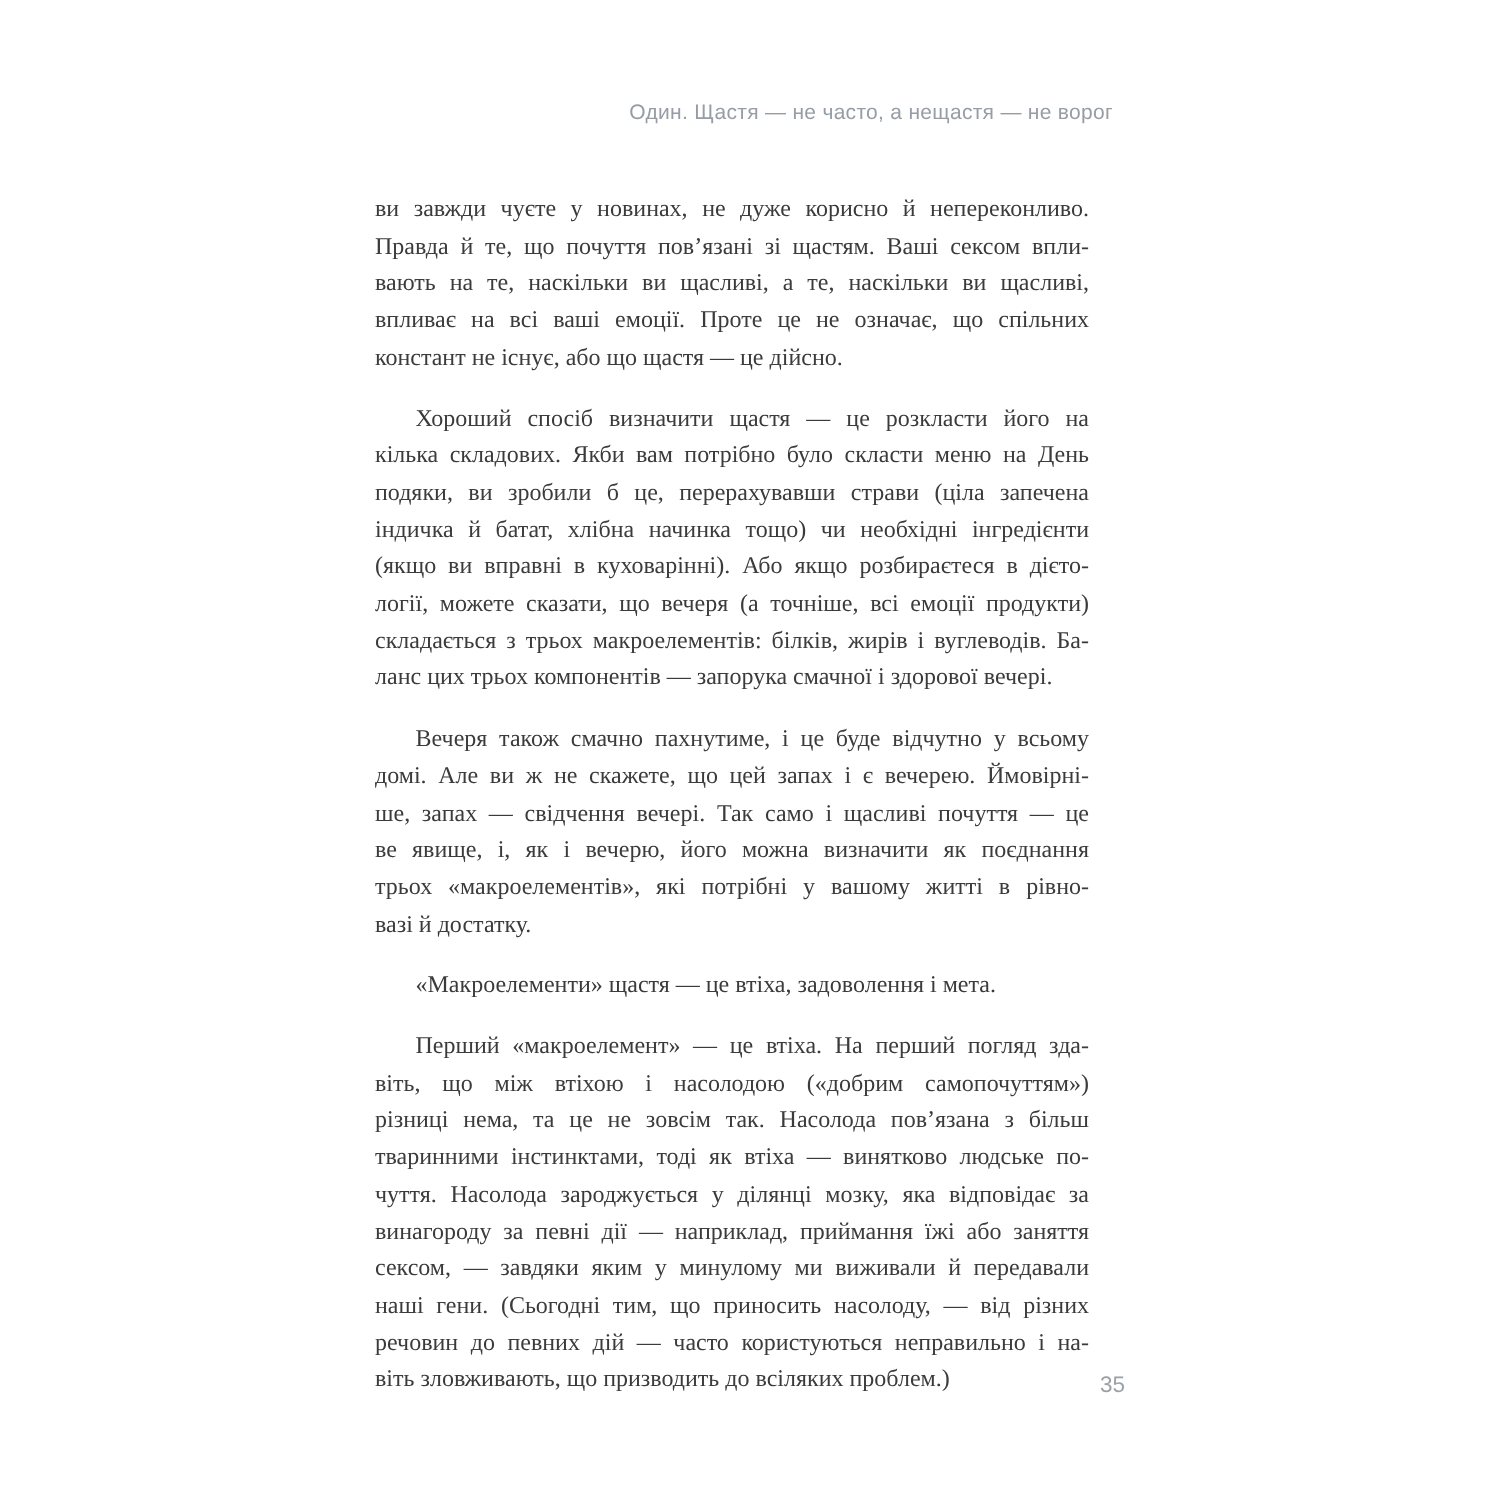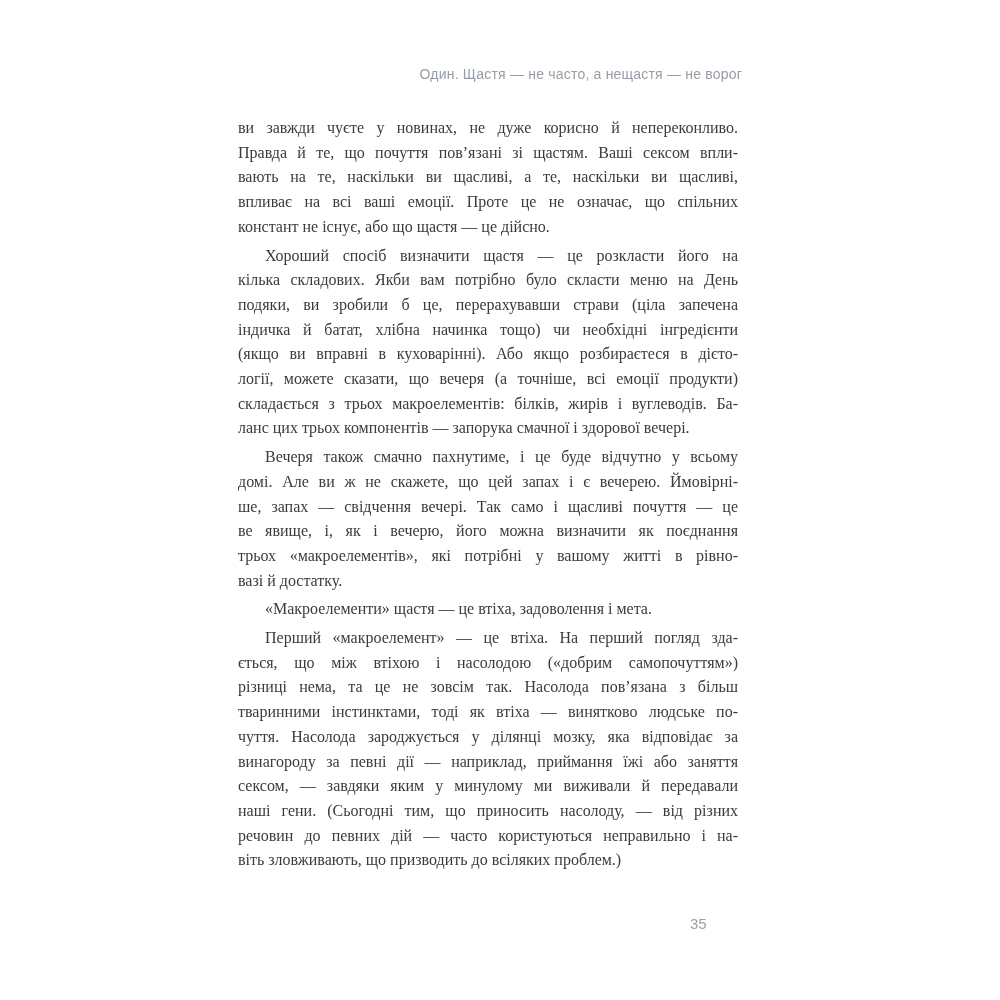--- a/index.html
+++ b/index.html
@@ -28,35 +28,35 @@
   .body-text {
     position: absolute;
     top: 112px;
     left: 234px;
     width: 508px;
     font-family: "Liberation Serif", serif;
     font-size: 16px;
     line-height: 24.7px;
     color: #3b3b3b;
   }
-  .paragraph { margin: 4px; }
+  .paragraph { margin: 16px; }
   .line {
     text-align: justify;
     text-align-last: justify;
     overflow: hidden;
     white-space: normal;
   }
   .line.indent { text-indent: 27px; }
   .line.last { text-align-last: left; }
   .page-number {
     position: absolute;
     top: 915px;
     left: 690px;
     width: 60px;
-    text-align: left;
+    text-align: right;
     font-family: "Liberation Sans", sans-serif;
     font-size: 15px;
     color: #9aa1a7;
   }
 </style>
 </head>
 <body>
 
 <div class="page">
   <div class="running-header">Один. Щастя — не часто, а нещастя — не ворог</div>
@@ -85,21 +85,21 @@
         <div class="line">ше, запах — свідчення вечері. Так само і щасливі почуття — це</div>
         <div class="line">ве явище, і, як і вечерю, його можна визначити як поєднання</div>
         <div class="line">трьох «макроелементів», які потрібні у вашому житті в рівно-</div>
         <div class="line last">вазі й достатку.</div>
       </div>
       <div class="paragraph">
         <div class="line indent last">«Макроелементи» щастя — це втіха, задоволення і мета.</div>
       </div>
       <div class="paragraph">
         <div class="line indent">Перший «макроелемент» — це втіха. На перший погляд зда-</div>
-        <div class="line">ється, що між втіхою і насолодою («добрим самопочуттям»)</div>
+        <div class="line">віть, що між втіхою і насолодою («добрим самопочуттям»)</div>
         <div class="line">різниці нема, та це не зовсім так. Насолода пов’язана з більш</div>
         <div class="line">тваринними інстинктами, тоді як втіха — винятково людське по-</div>
         <div class="line">чуття. Насолода зароджується у ділянці мозку, яка відповідає за</div>
         <div class="line">винагороду за певні дії — наприклад, приймання їжі або заняття</div>
         <div class="line">сексом, — завдяки яким у минулому ми виживали й передавали</div>
         <div class="line">наші гени. (Сьогодні тим, що приносить насолоду, — від різних</div>
         <div class="line">речовин до певних дій — часто користуються неправильно і на-</div>
         <div class="line last">віть зловживають, що призводить до всіляких проблем.)</div>
       </div>
     </div>

